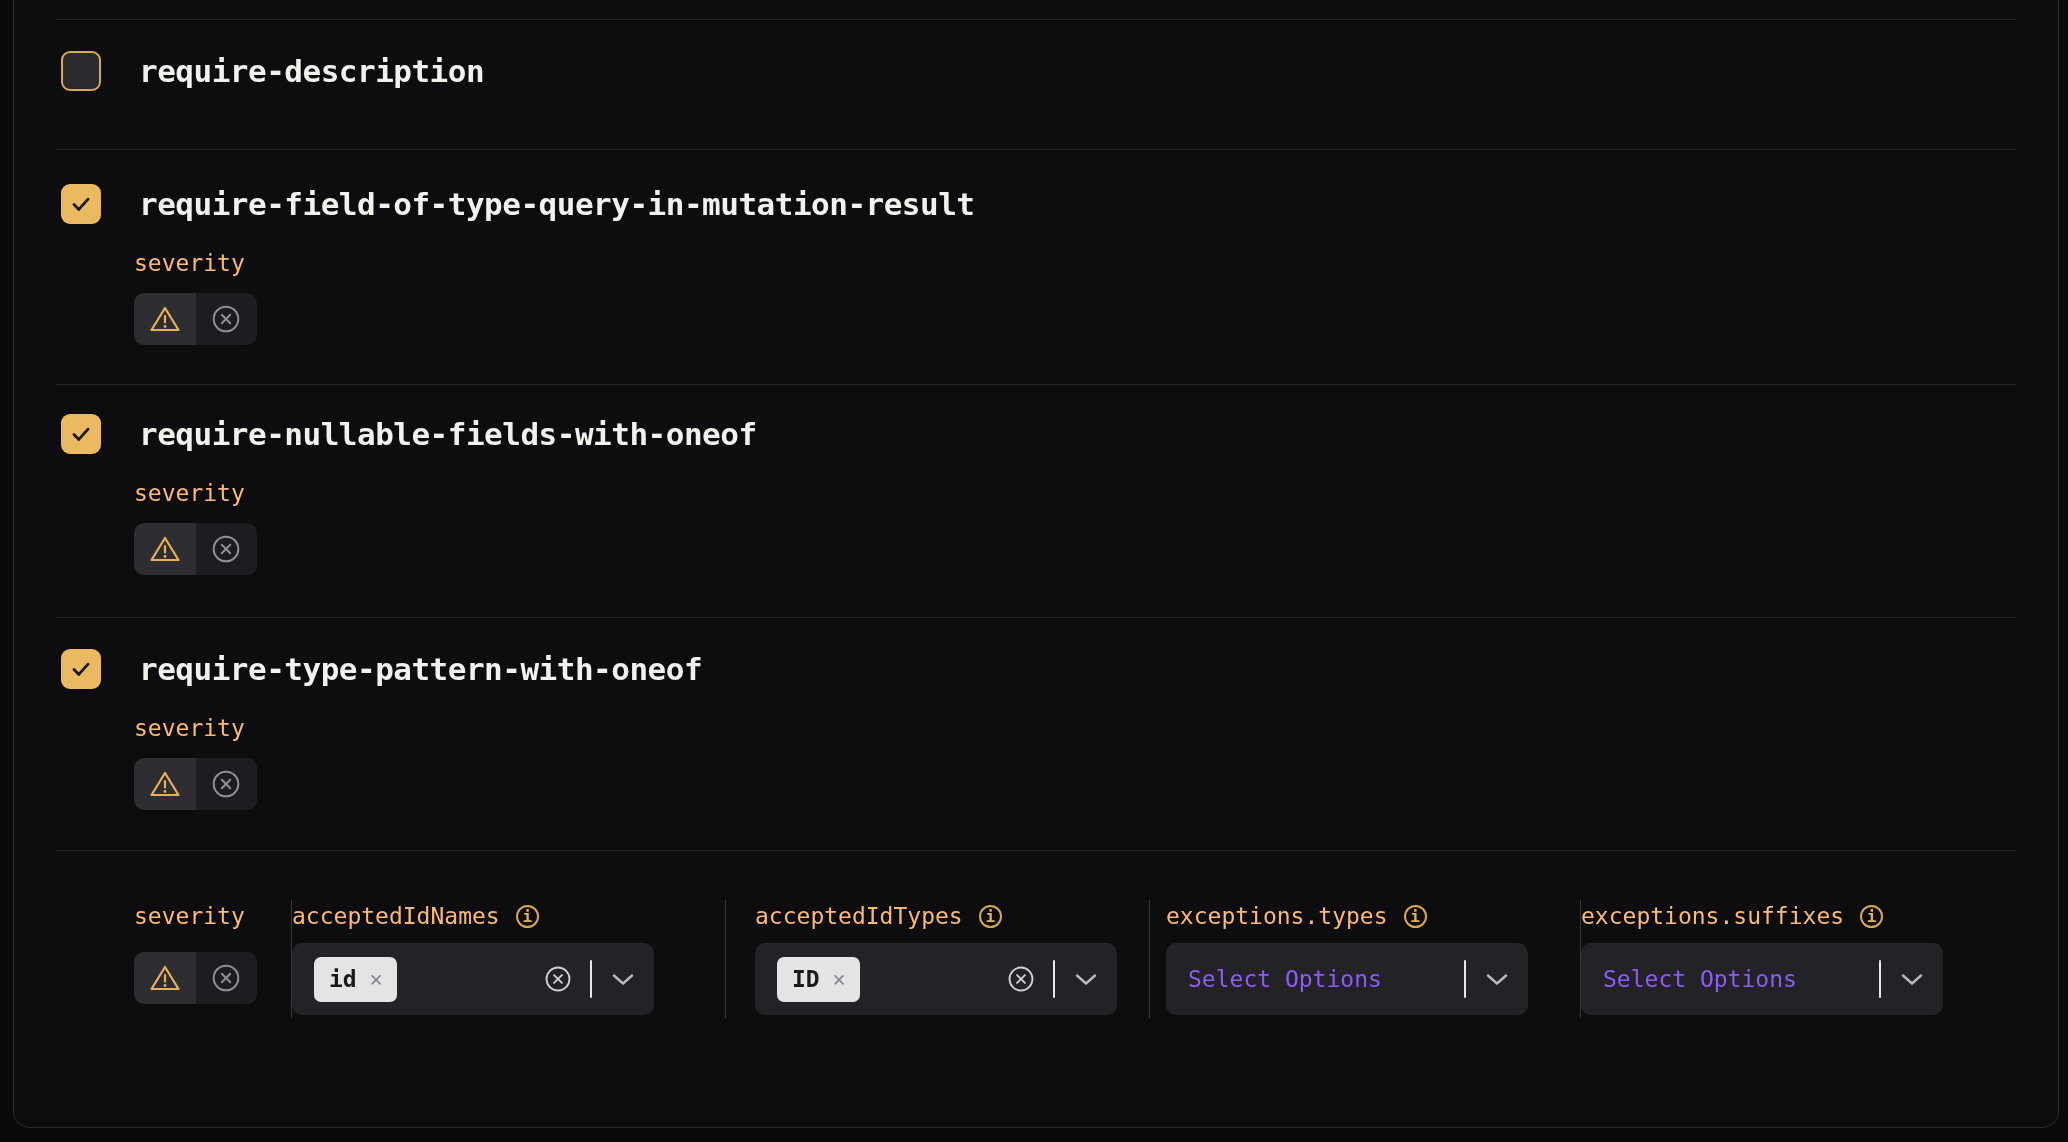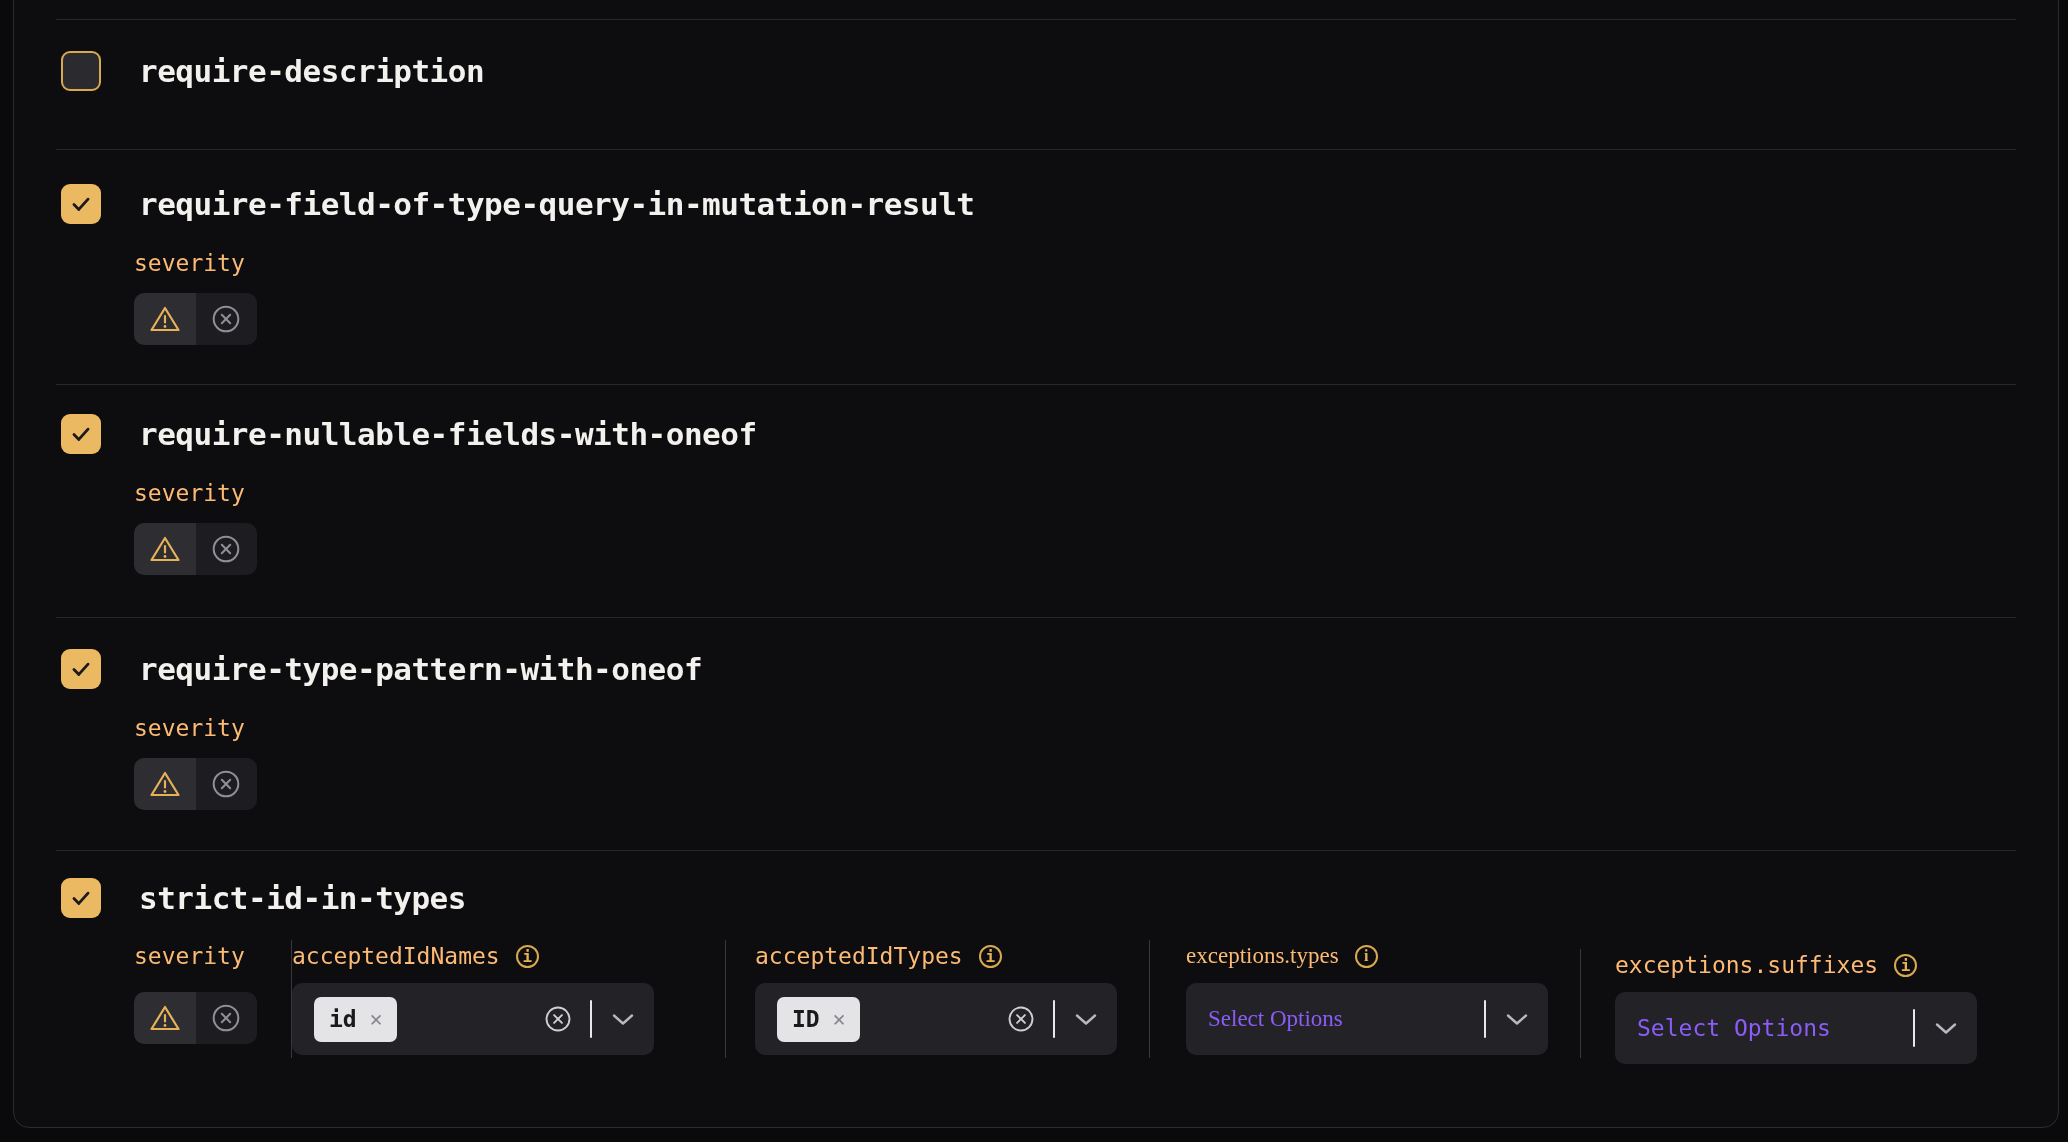--- a/index.html
+++ b/index.html
@@ -55,22 +55,22 @@
   
   .config-row{
     display:flex;align-items:stretch;
     margin-left:73px;margin-top:22px;height:118px;
   }
   .config-col{box-sizing:border-box;padding-top:2px;}
   .config-col.with-border{border-left:1.5px solid #37373c;}
   .col-sev{width:157px;}
   .col-names{width:434px;}
   .col-types{width:424px;padding-left:29px;}
-  .col-extypes{width:431px;padding-left:36px;font-family:Liberation Serif, serif;}
-  .col-exsuffixes{padding-left:34px;margin-top:9px;}
+  .col-extypes{width:431px;padding-left:16px;}
+  .col-exsuffixes{}
   .config-col .sev-control{margin-top:22px;}
   .label-line{display:flex;align-items:center;}
   .info-icon{
     margin-left:16px;width:23px;height:23px;box-sizing:border-box;flex:0 0 auto;
     border:2px solid #d9a94f;border-radius:50%;
     display:flex;align-items:center;justify-content:center;
     color:#e6b159;font-size:16px;font-weight:bold;cursor:pointer;
   }
   .select{
     margin-top:13px;box-sizing:border-box;
@@ -195,28 +195,20 @@
             <line x1="10.8" y1="10.8" x2="19.2" y2="19.2" stroke="#8f8f96" stroke-width="2" stroke-linecap="round"></line>
             <line x1="19.2" y1="10.8" x2="10.8" y2="19.2" stroke="#8f8f96" stroke-width="2" stroke-linecap="round"></line>
           </svg>
         </span>
       </div>
     </div>
   </section>
   <hr class="divider">
 
   <section class="rule-row r5">
-    <div class="rule-head">
-      <span class="checkbox checked">
-        <svg width="26" height="26" viewBox="0 0 24 24">
-          <path d="M5.5 12.5 L10 17 L18.5 7.5" fill="none" stroke="#1b1b1e" stroke-width="2.6" stroke-linecap="round" stroke-linejoin="round"></path>
-        </svg>
-      </span>
-      <span class="rule-title">strict-id-in-types</span>
-    </div>
 
     <div class="config-row">
 
       <div class="config-col col-sev">
         <div class="sev-label">severity</div>
         <div class="sev-control">
           <span class="sev-seg selected">
             <svg width="32" height="28" viewBox="0 0 32 28">
               <path d="M16 3 L29.5 25 L2.5 25 Z" fill="none" stroke="#e6b159" stroke-width="2.2" stroke-linejoin="round"></path>
               <line x1="16" y1="11" x2="16" y2="17.5" stroke="#e6b159" stroke-width="2.2" stroke-linecap="round"></line>

